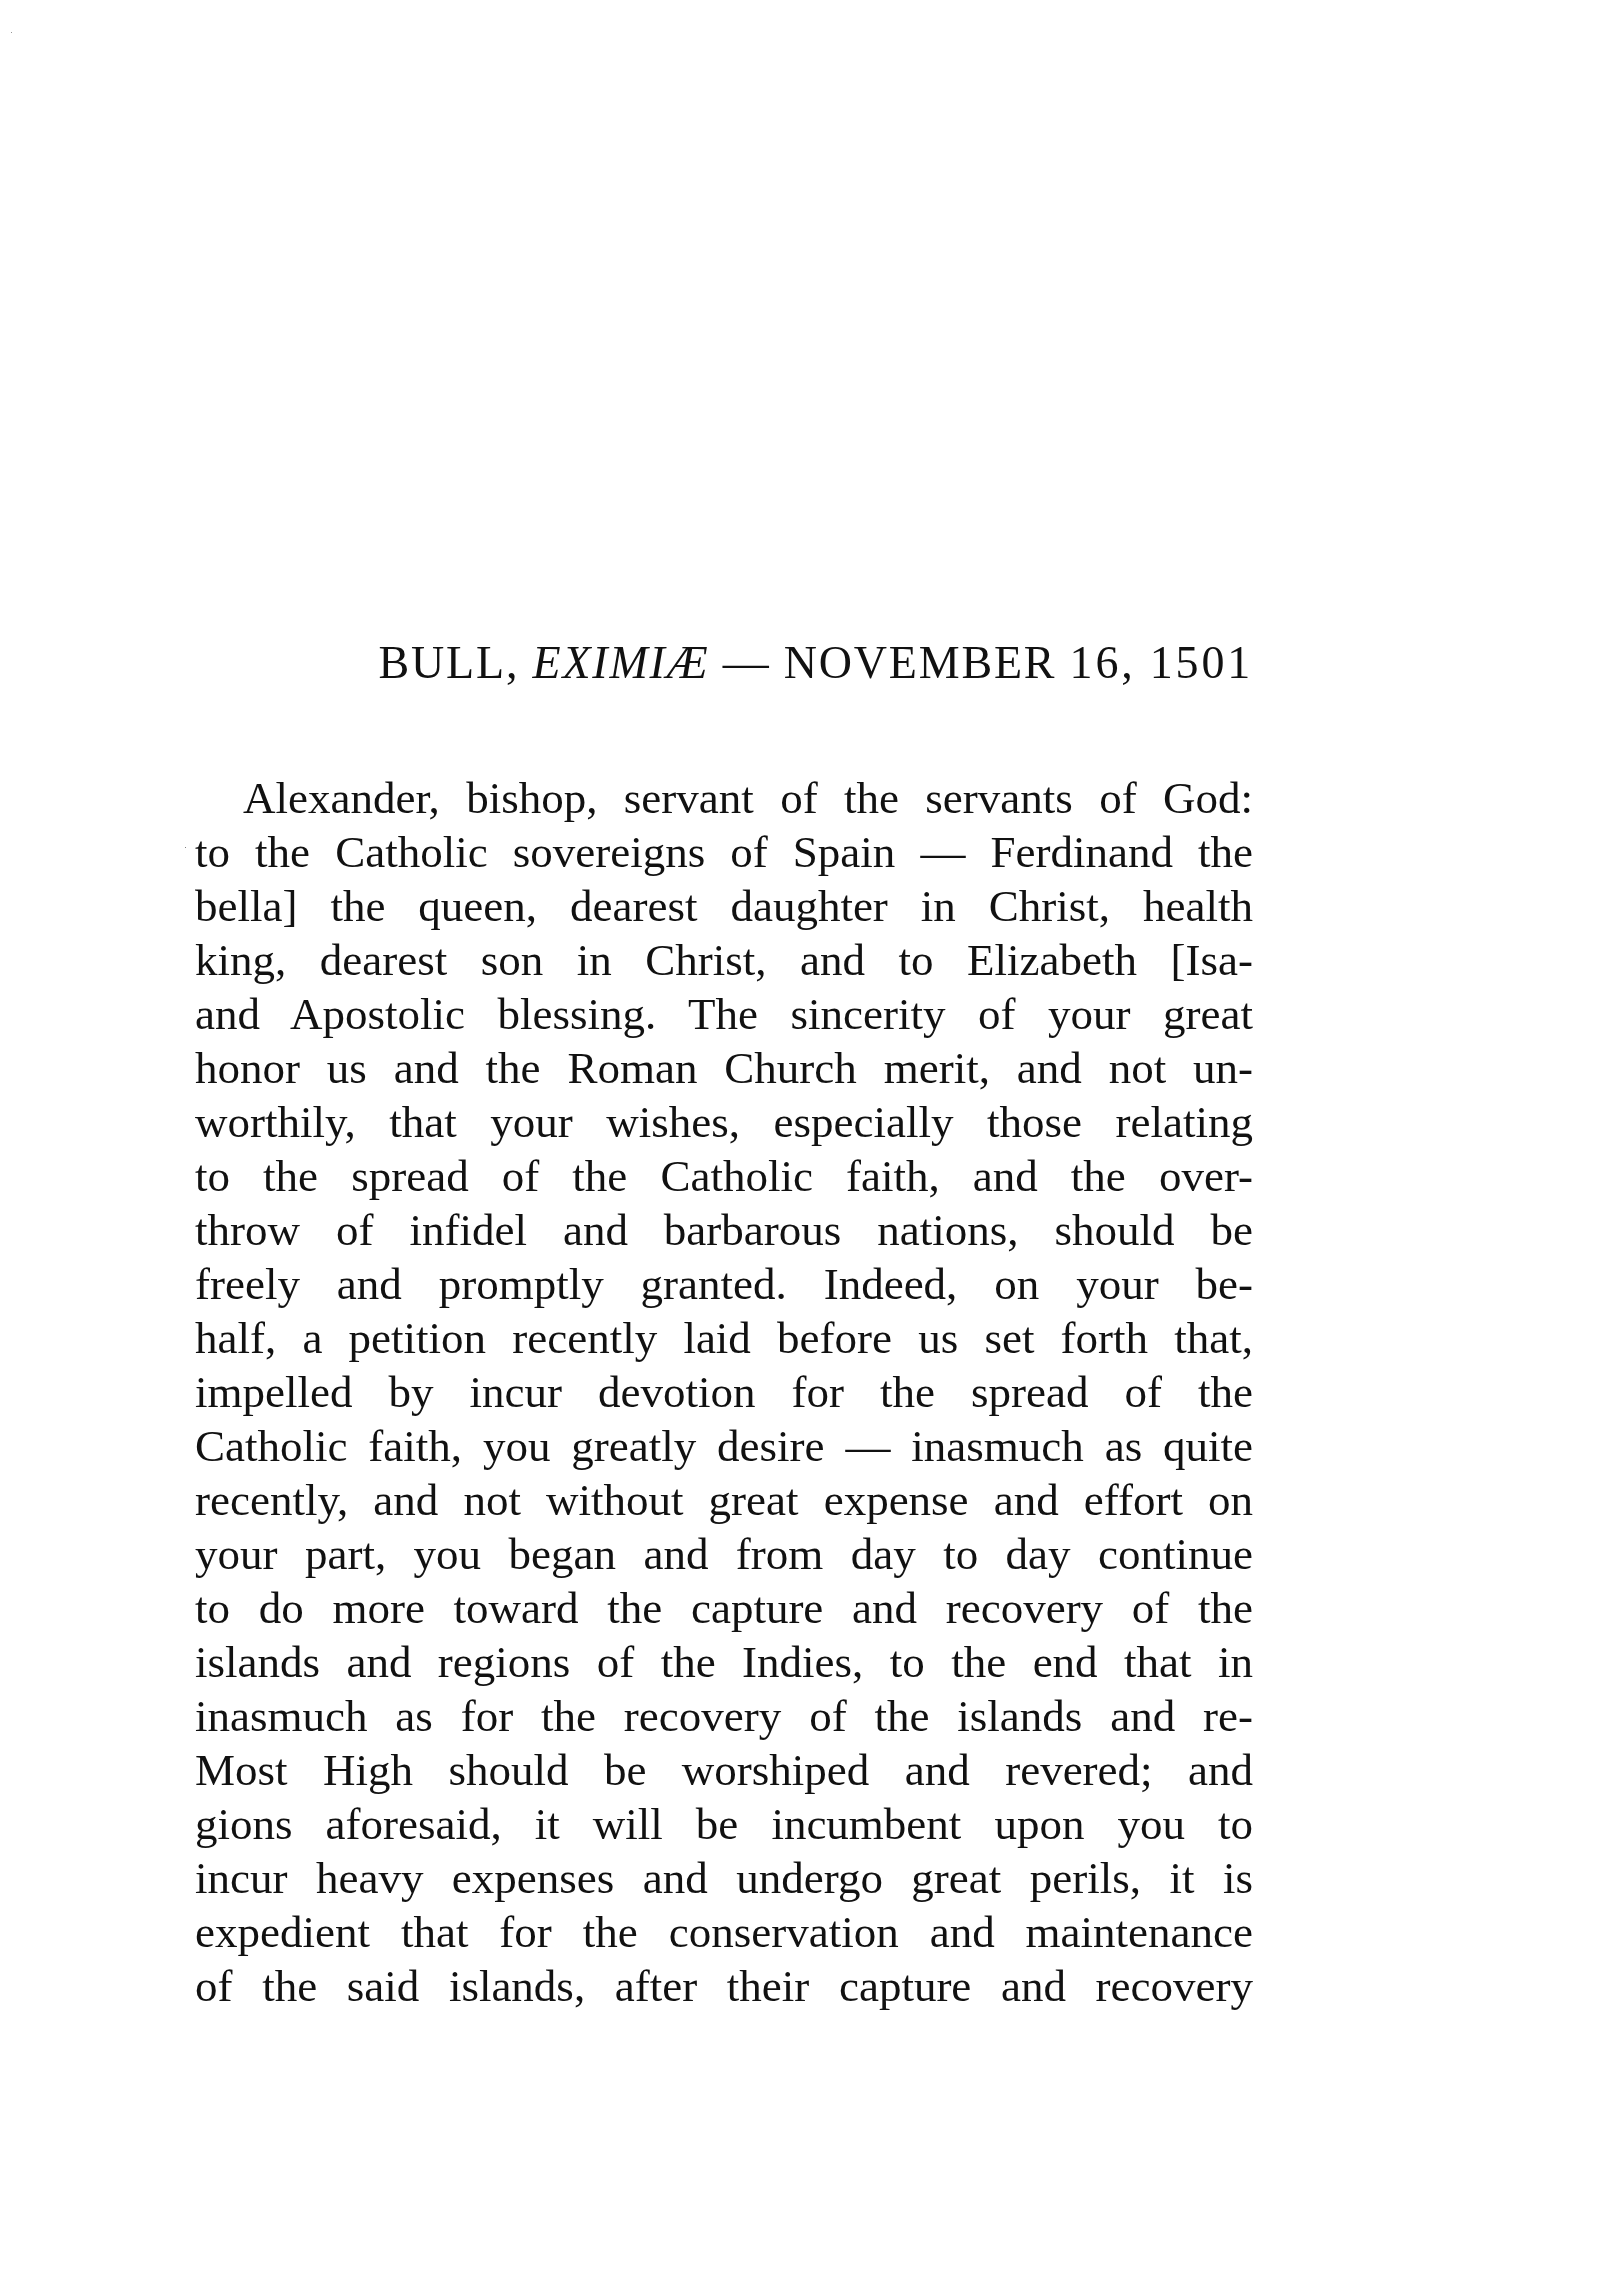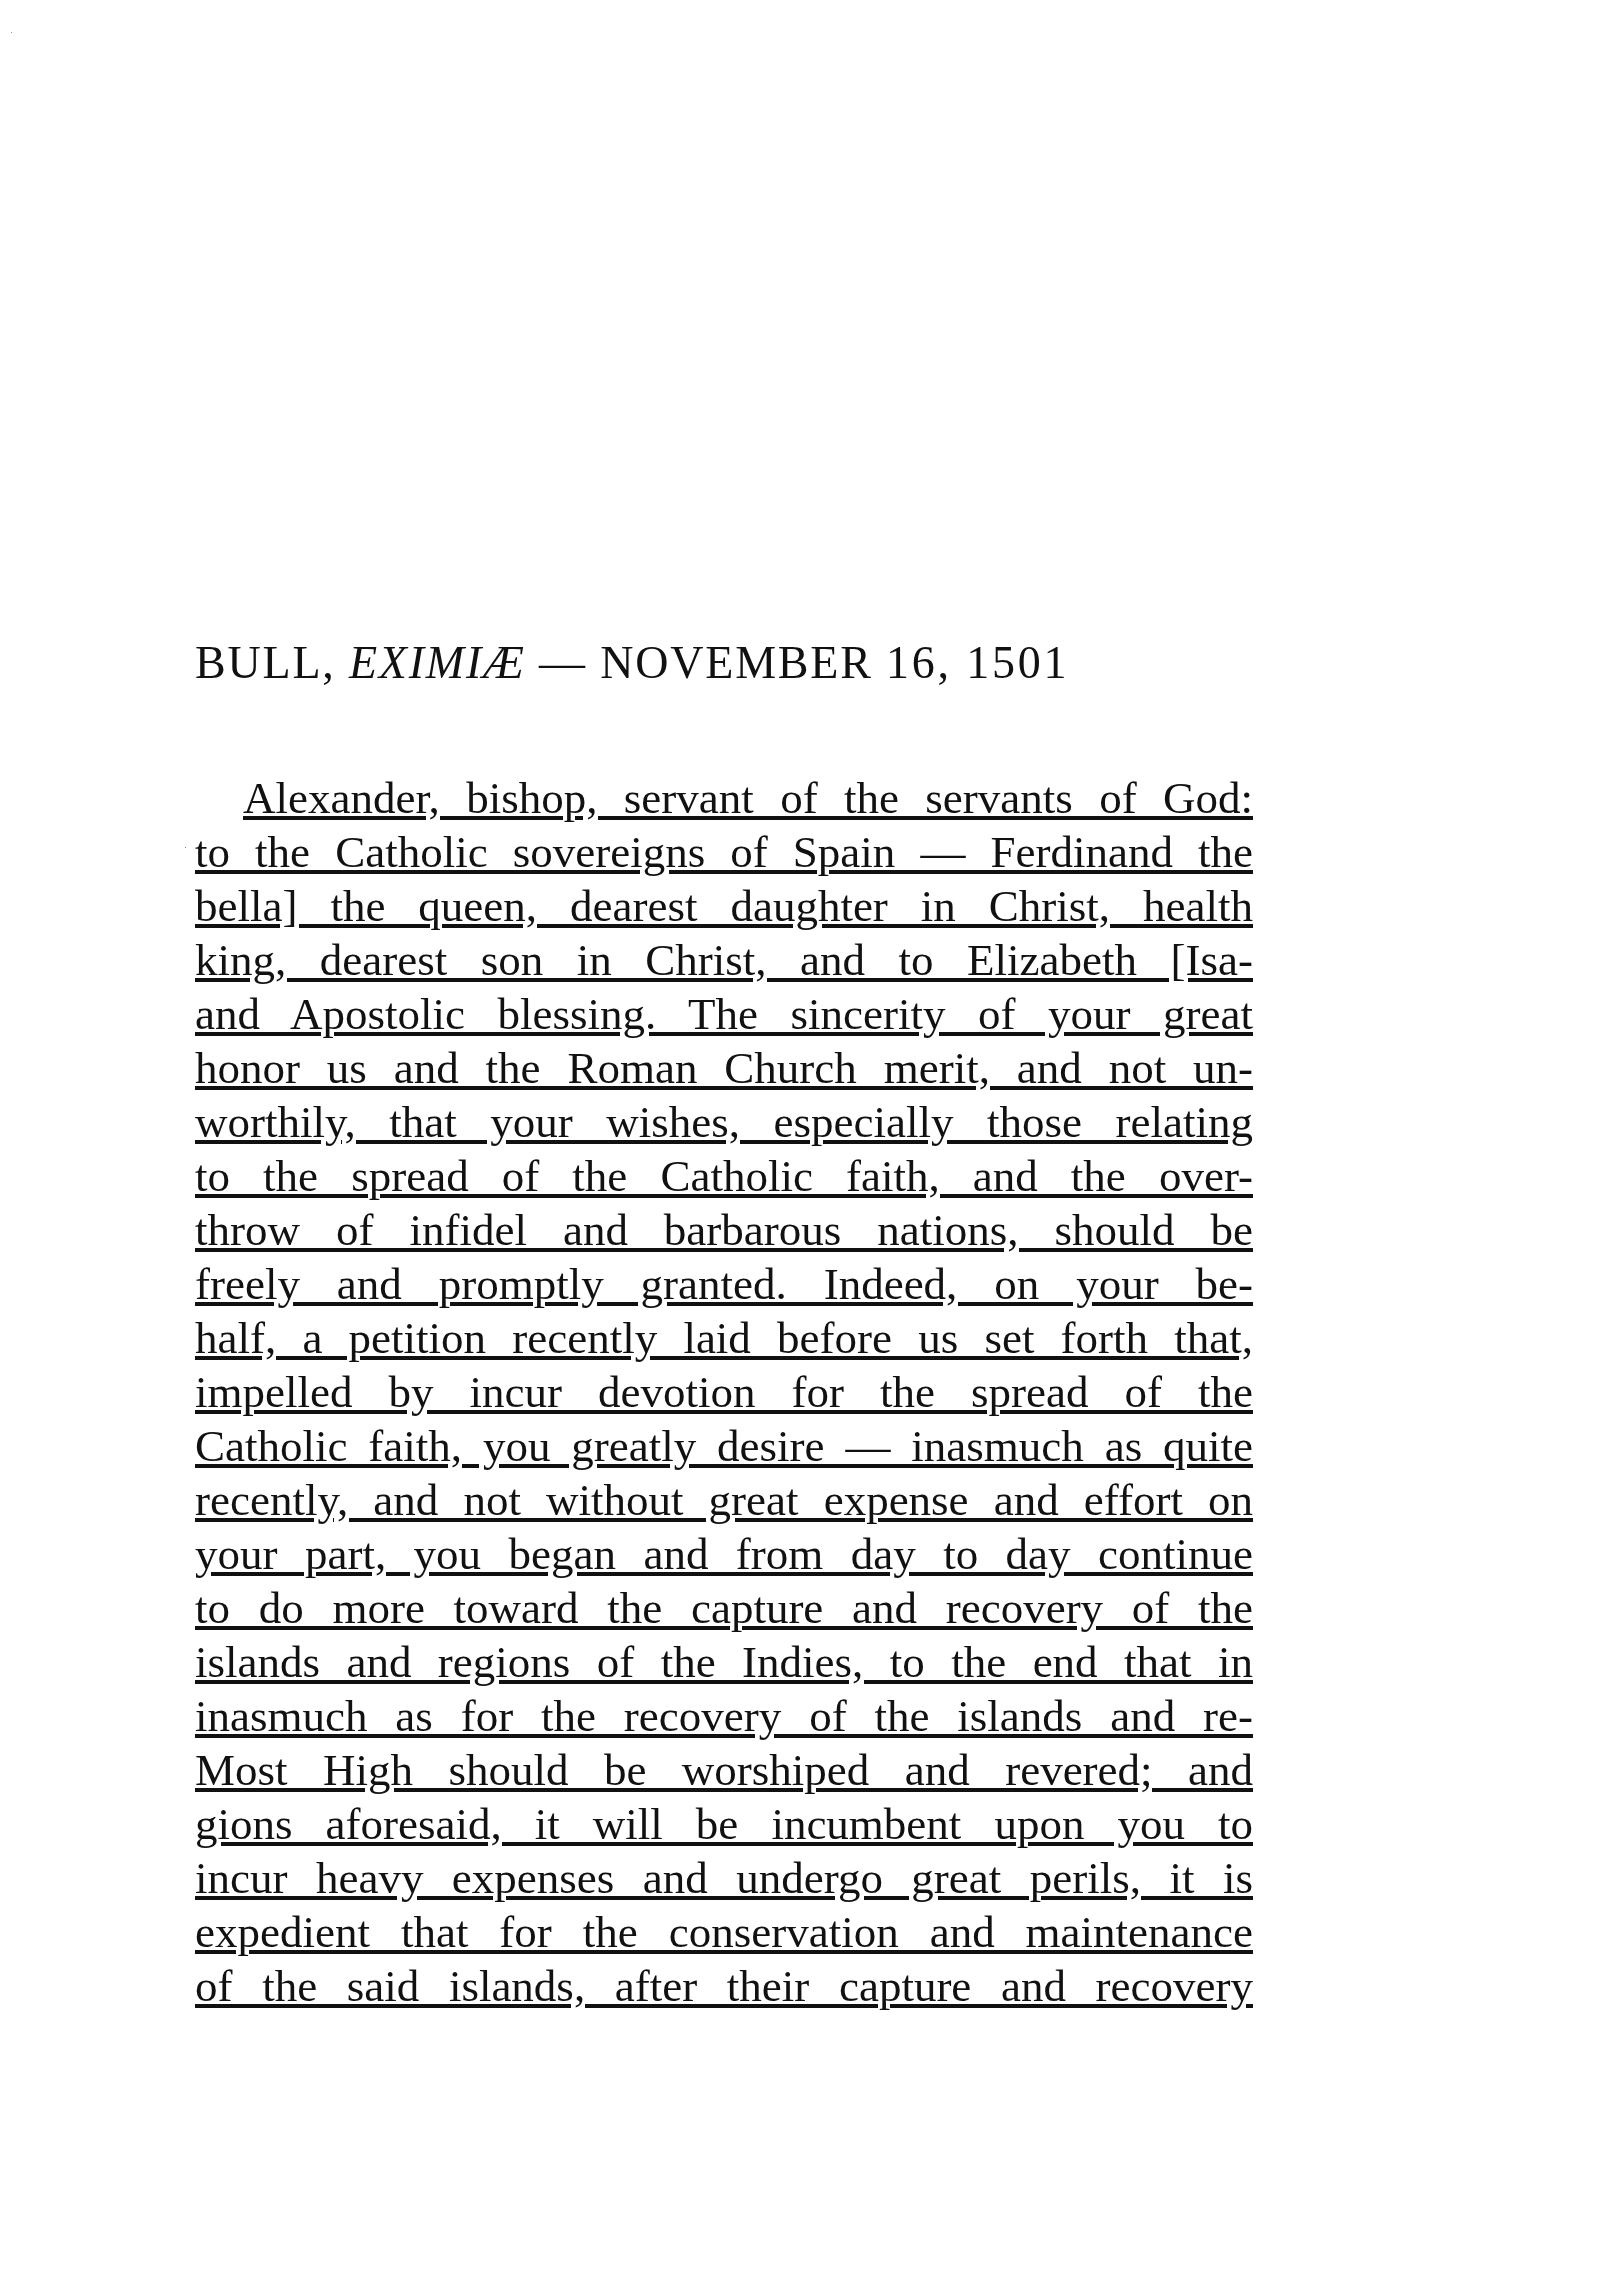--- a/index.html
+++ b/index.html
@@ -23,42 +23,41 @@
       background: #ffffff;
     }
     .title {
       position: absolute;
       left: 195px;
       width: 1058px;
       top: 633px;
       height: 60px;
       font-size: 46px;
       line-height: 60px;
-      text-align: left;
+      text-align: right;
       letter-spacing: 1.8px;
       white-space: nowrap;
     }
     .title .ital { font-style: italic; }
     .title .num { letter-spacing: 2.8px; }
     .body {
       position: absolute;
       left: 195px;
       top: 771px;
       width: 1058px;
     }
     .line {
       display: block;
       height: 54px;
       line-height: 54px;
       font-size: 45px;
       text-align: justify;
       text-align-last: justify;
       white-space: nowrap;
       overflow: visible;
-      text-decoration: underline;
     }
     .line.indent { padding-left: 48px; }
     .speck {
       position: absolute;
       width: 1.4px; height: 1.4px;
       background: #555;
       border-radius: 50%;
     }
   </style>
 </head>

